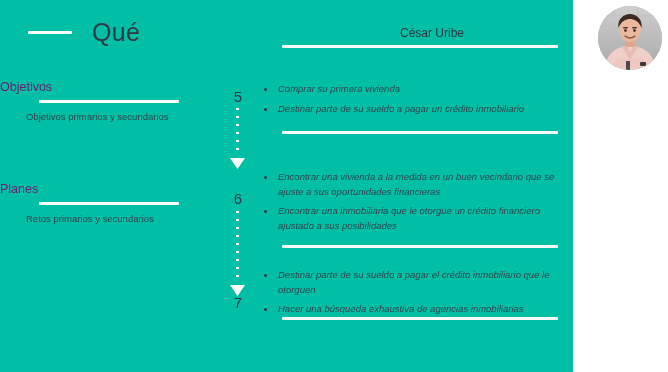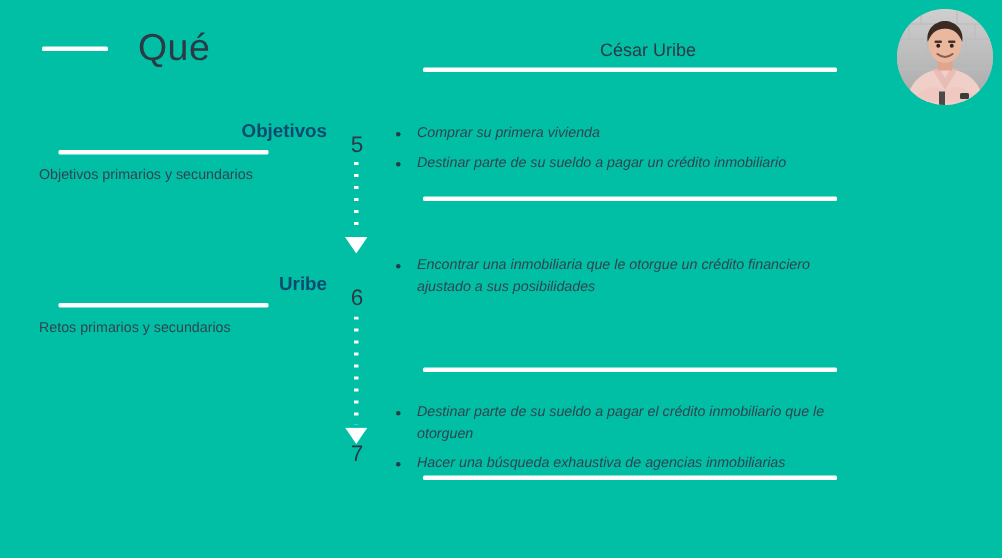--- a/index.html
+++ b/index.html
@@ -3,21 +3,21 @@
 <meta charset="utf-8">
 <style>
   * { box-sizing: border-box; margin: 0; padding: 0; }
   html, body {
     width: 668px; height: 372px;
     overflow: hidden;
     font-family: "Liberation Sans", sans-serif;
   }
   #slide {
     position: relative;
-    width: 668px; height: 372px;
+    width: 573px; height: 372px;
     background: #00bfa5;
   }
 
   
   #title-row {
     position: absolute; left: 28px; top: 20px;
     display: flex; align-items: center; gap: 20px;
   }
   #title-dash {
     width: 44px; height: 3px; background: #ffffff; border-radius: 1px;
@@ -44,23 +44,22 @@
   #avatar {
     position: absolute; left: 598px; top: 6px;
     width: 64px; height: 64px; border-radius: 50%;
     overflow: hidden; background: #b9b9b9;
   }
   #avatar svg { display: block; }
 
   
   .left-block { position: absolute; left: 0; width: 218px; }
   .left-title {
-    text-align: right; font-size: 12.5px; color: #0c4a6e;
+    text-align: left; font-size: 12.5px; color: #701a75;
     margin-bottom: 6px;
-    font-weight: bold;
   }
   .left-rule {
     width: 140px; height: 3px; background: #fff;
     border-radius: 1px; margin: 0 auto 7px auto;
   }
   .left-sub {
     text-align: left; font-size: 9.5px; color: #2f4450;
     line-height: 1.5; padding: 0 26px;
   }
   #block-objetivos { top: 80px; }
@@ -171,21 +170,21 @@
     </svg>
   </div>
 
   <div class="left-block" id="block-objetivos">
     <div class="left-title">Objetivos</div>
     <div class="left-rule"></div>
     <div class="left-sub">Objetivos primarios y secundarios</div>
   </div>
 
   <div class="left-block" id="block-retos">
-    <div class="left-title">Uribe</div>
+    <div class="left-title">Planes</div>
     <div class="left-rule"></div>
     <div class="left-sub">Retos primarios y secundarios</div>
   </div>
 
 
   <div id="connector">
     <div class="conn-num" id="num-5">5</div>
     <div class="dots" id="dots-1"></div>
     <div class="arrow" id="arrow-1"></div>
     <div class="conn-num" id="num-6">6</div>
@@ -201,20 +200,24 @@
     </div>
     <div class="bullet-row">
       <span class="bullet-dot"></span>
       <span class="bullet-text">Destinar parte de su sueldo a pagar un crédito inmobiliario</span>
     </div>
   </div>
 
   <div class="bullets" id="bullets-2">
     <div class="bullet-row">
       <span class="bullet-dot"></span>
+      <span class="bullet-text">Encontrar una vivienda a la medida en un buen vecindario que se ajuste a sus oportunidades financieras</span>
+    </div>
+    <div class="bullet-row">
+      <span class="bullet-dot"></span>
       <span class="bullet-text">Encontrar una inmobiliaria que le otorgue un crédito financiero ajustado a sus posibilidades</span>
     </div>
   </div>
 
   <div class="bullets" id="bullets-3">
     <div class="bullet-row">
       <span class="bullet-dot"></span>
       <span class="bullet-text">Destinar parte de su sueldo a pagar el crédito inmobiliario que le otorguen</span>
     </div>
     <div class="bullet-row">

